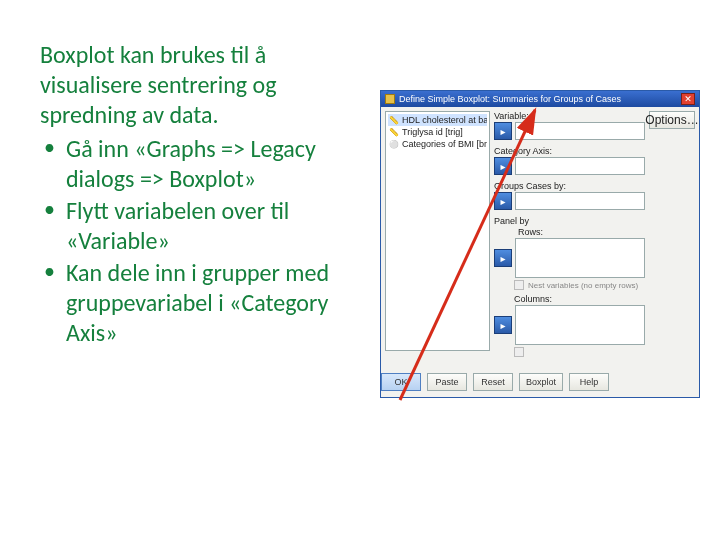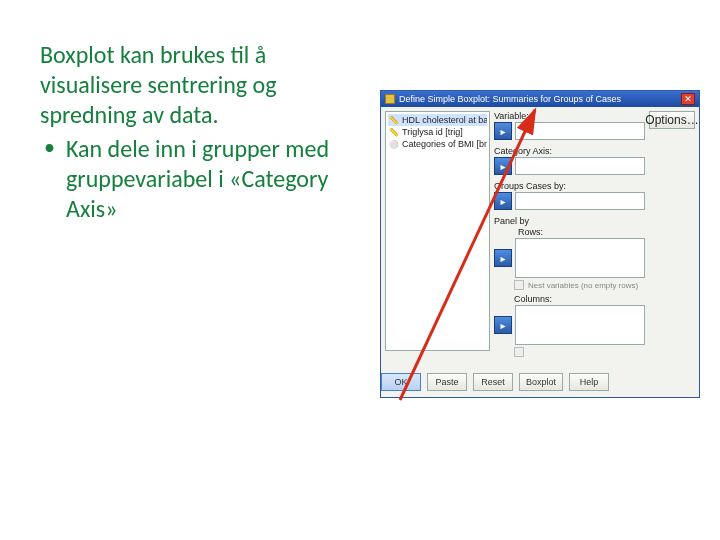--- a/index.html
+++ b/index.html
@@ -155,20 +155,22 @@
     pointer-events: none;
   }
 </style>
 </head>
 <body>
 
 <div class="slide">
   <div class="text-col">
     <p class="intro">Boxplot kan brukes til å visualisere sentrering og spredning av data.</p>
     <ul>
+      <li>Gå inn «Graphs =&gt; Legacy dialogs =&gt; Boxplot»</li>
+      <li>Flytt variabelen over til «Variable»</li>
       <li>Kan dele inn i grupper med gruppevariabel i «Category Axis»</li>
     </ul>
   </div>
 
   <div class="dialog-col">
     <div class="dialog">
       <div class="titlebar">
         <span class="titlebar-icon"></span>
         <span class="title-text">Define Simple Boxplot: Summaries for Groups of Cases</span>
         <span class="close-x">✕</span>

